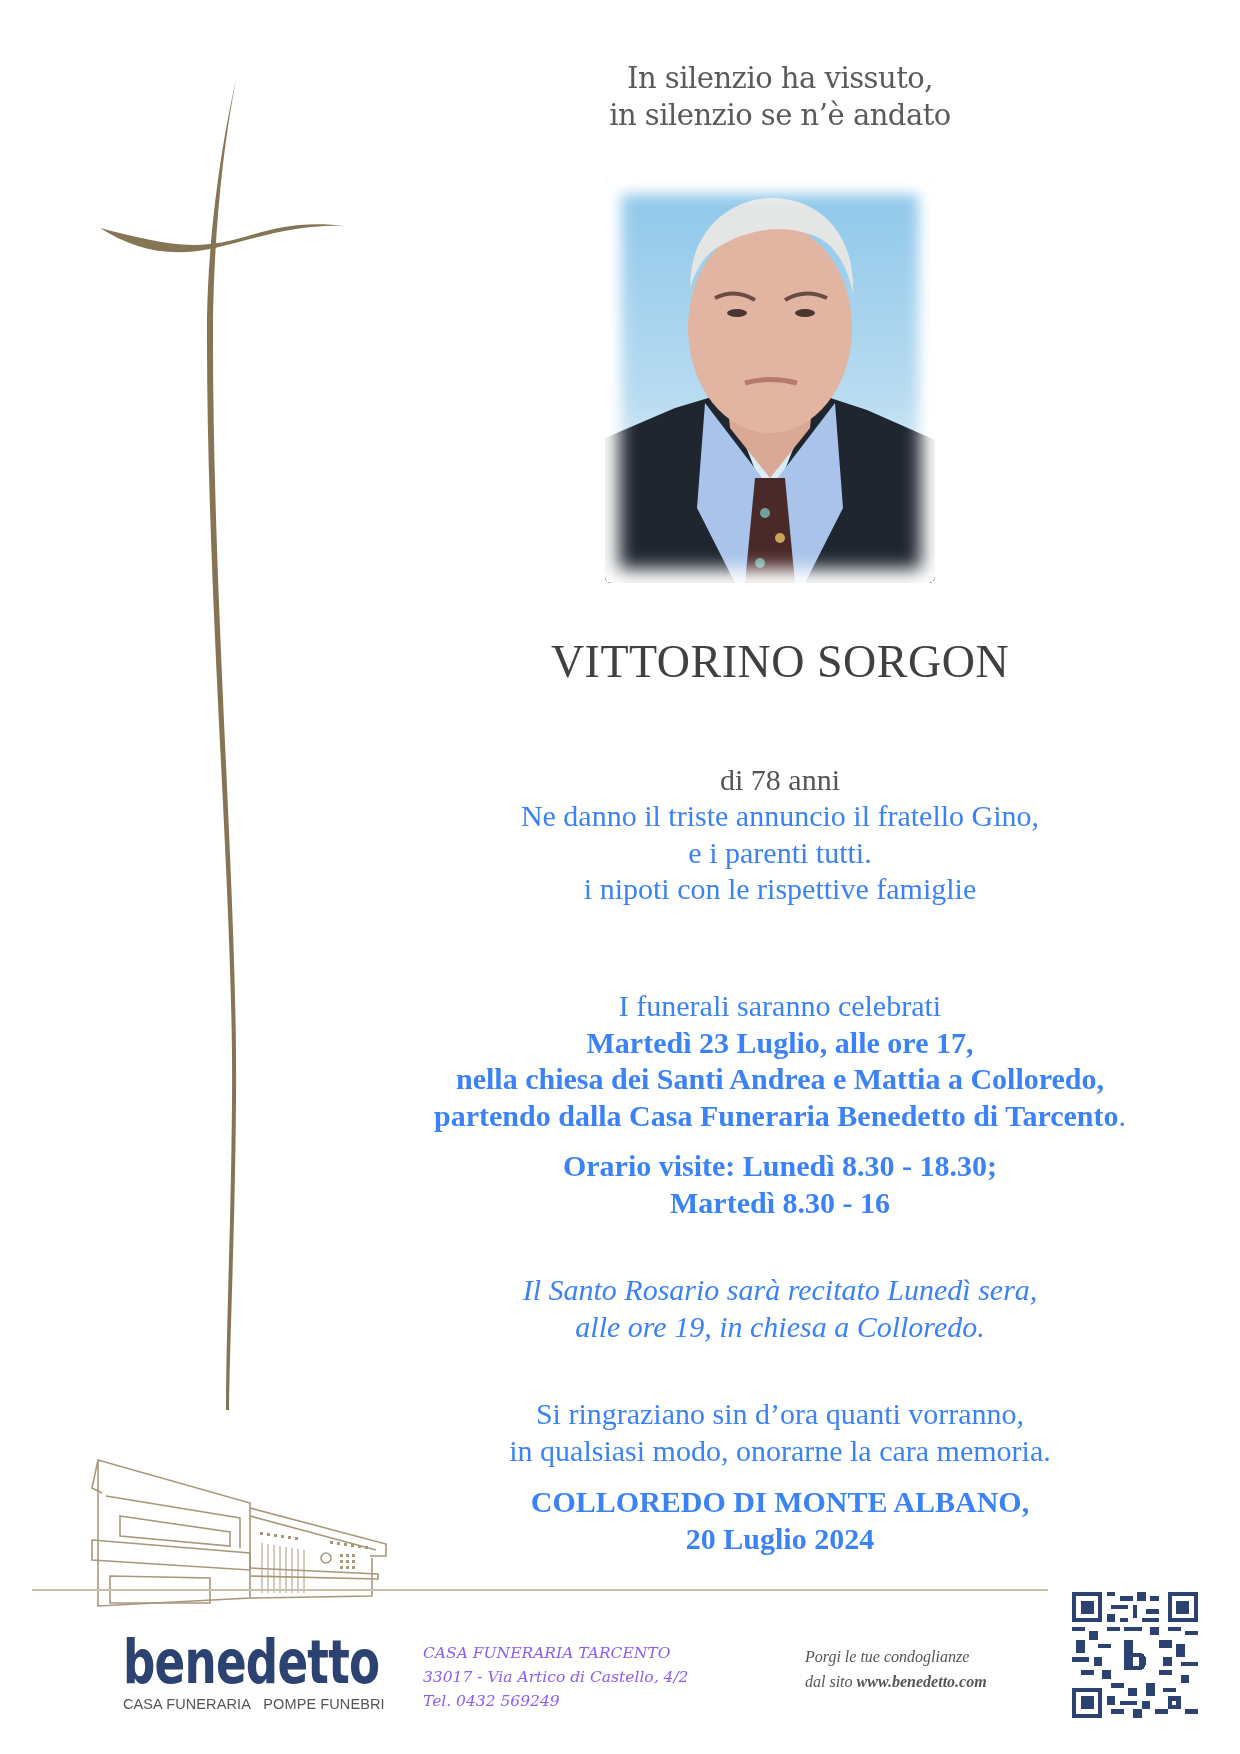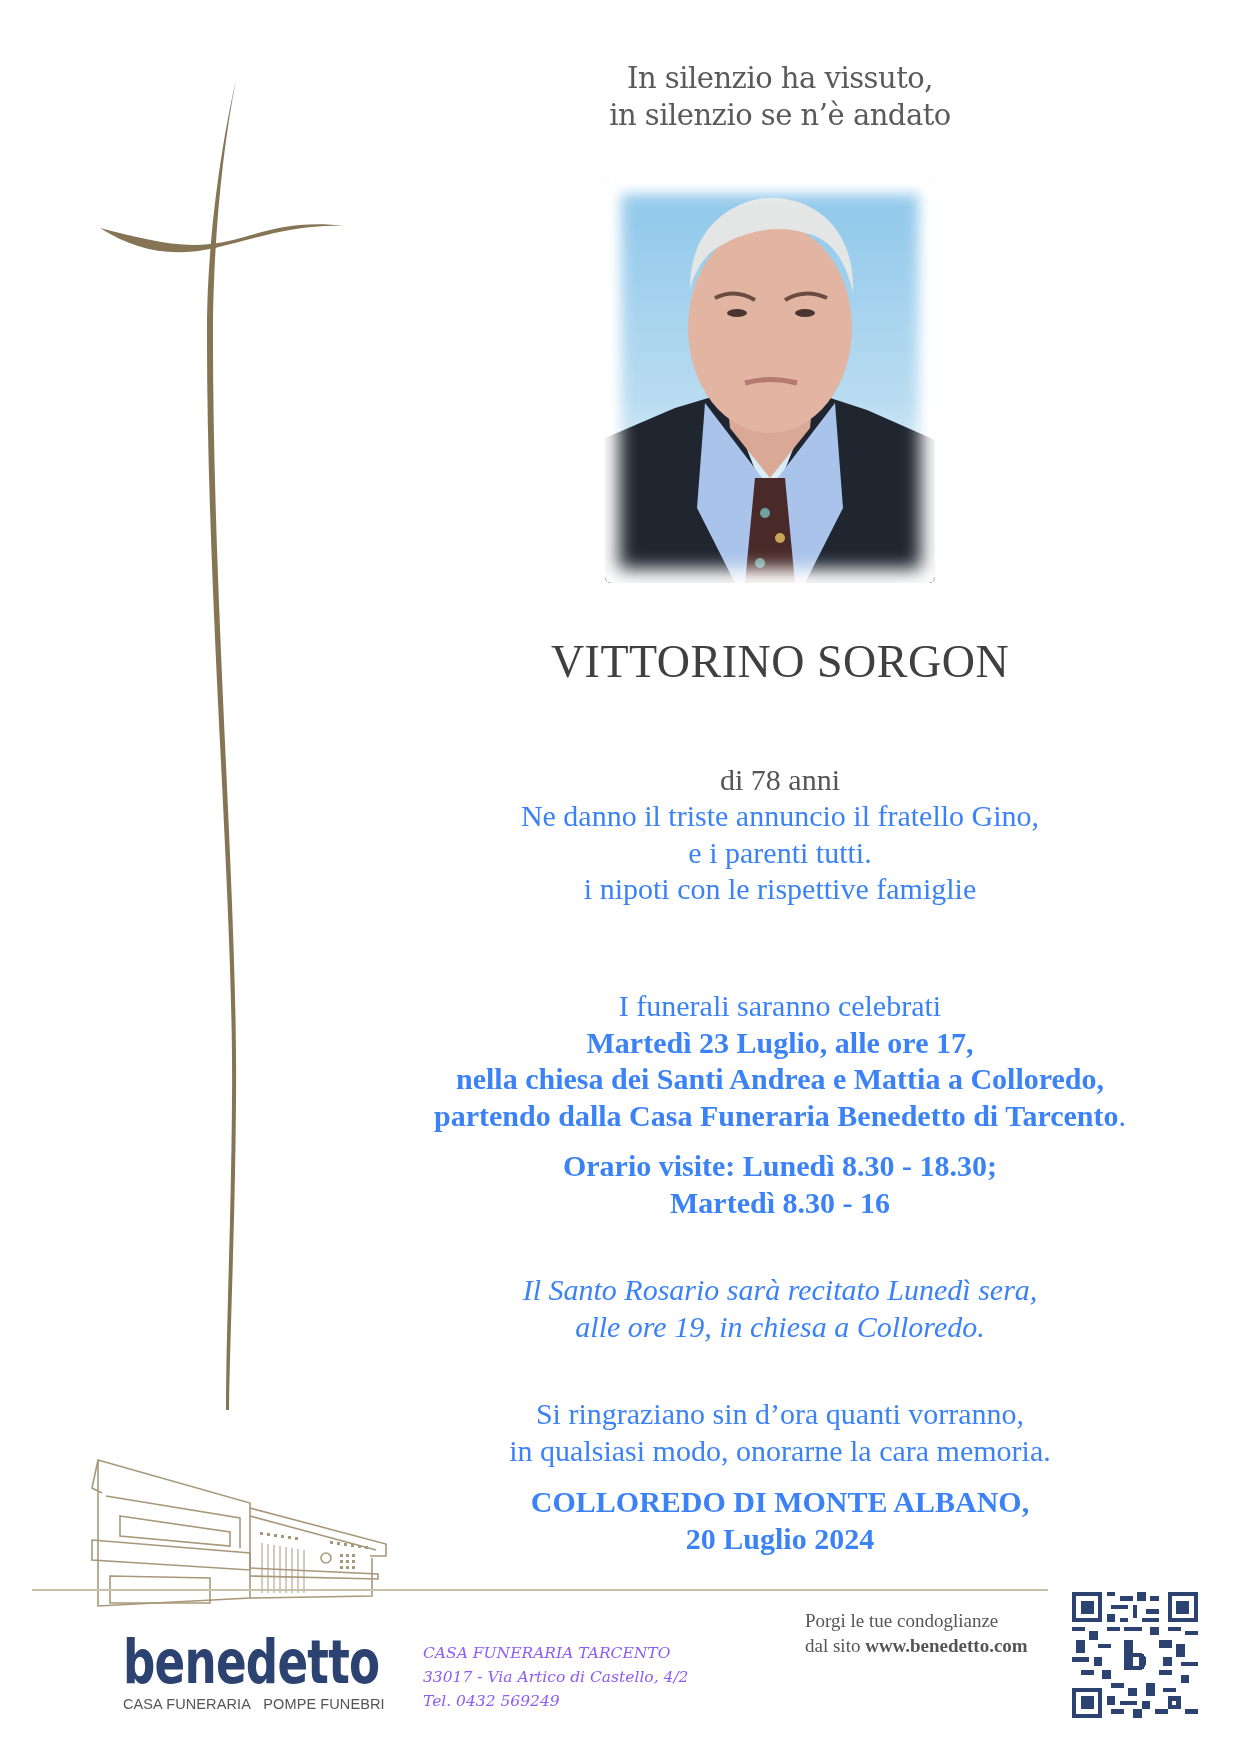--- a/index.html
+++ b/index.html
@@ -19,21 +19,21 @@
   .p3 { top: 1148px; }
   .p4 { top: 1272px; font-style: italic; }
   .p5 { top: 1396px; }
   .p6 { top: 1456px; margin-top: 28px; }
   .bold { font-weight: bold; }
   .rule { position: absolute; left: 32px; top: 1589px; width: 1016px; height: 2px; background: #c8bfa9; }
   .logo { position: absolute; left: 113px; top: 1632px; width: 250px; margin-left: 10px; }
   .logo-word { font-family: "DejaVu Sans", sans-serif; font-weight: bold; font-size: 58px; line-height: 58px; color: #2c4372; letter-spacing: -1px; transform: scaleX(0.78) scaleY(1.05); transform-origin: left top; white-space: nowrap; }
   .logo-tag { font-family: "Liberation Sans", sans-serif; font-size: 14.5px; color: #555; margin-top: 6px; white-space: nowrap; letter-spacing: 0.1px; }
   .address { position: absolute; left: 423px; top: 1641px; font-style: italic; font-size: 15.5px; line-height: 24px; color: #8b5cf6; font-family: "DejaVu Serif", serif; }
-  .condo { position: absolute; left: 805px; top: 1608px; font-size: 19px; line-height: 25px; color: #555; font-family: "Liberation Serif", serif; }
+  .condo { position: absolute; left: 805px; top: 1644px; font-style: italic; font-size: 16px; line-height: 25px; color: #555; font-family: "Liberation Serif", serif; }
   .condo b { font-weight: bold; }
   .qr { position: absolute; left: 1072px; top: 1592px; width: 126px; height: 126px; }
 </style>
 </head>
 <body>
 
 <svg class="abs" style="left:0;top:0" width="360" height="1420" viewBox="0 0 360 1420">
 
   <path d="M236 80 C 222 150, 214 240, 213 320 C 212 600, 238 900, 236 1100 C 235 1230, 230 1330, 229 1410
            L 226 1410 C 226 1330, 231 1230, 232 1100 C 234 900, 206 600, 207 320 C 208 240, 220 150, 236 80 Z" fill="#857555"></path>

